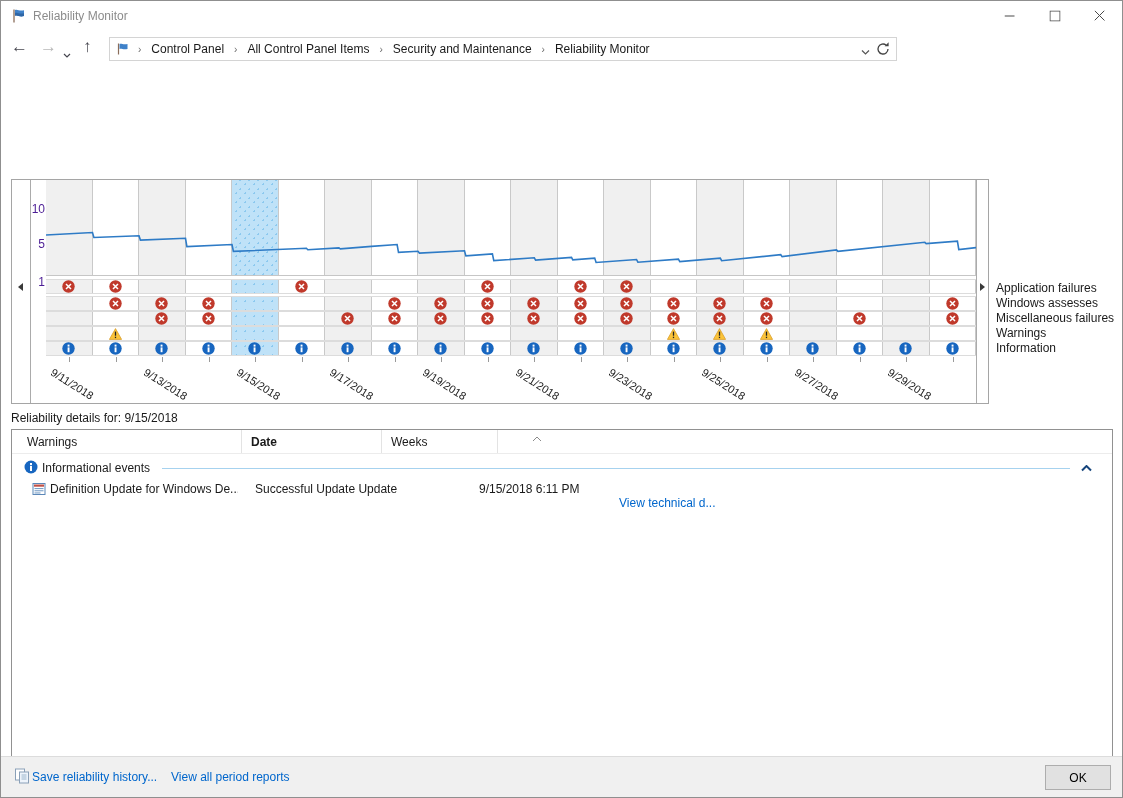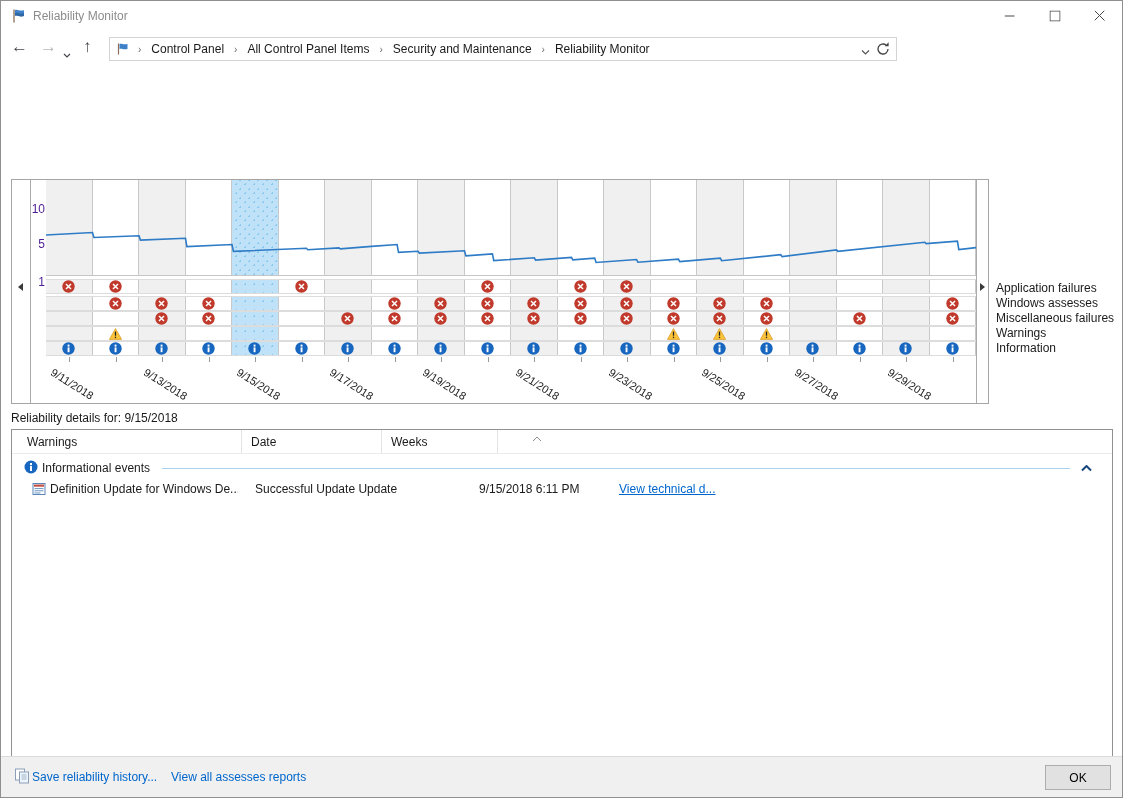--- a/index.html
+++ b/index.html
@@ -63,34 +63,34 @@
   .legend { position:absolute; left:995px; top:280px; width:127px; }
   .legend div { height:15px; font-size:12px; color:#1a1a1a; white-space:nowrap; }
 
   
   .details-title { position:absolute; left:10px; top:410px; font-size:12px; }
   .dtable { position:absolute; left:10px; top:428px; width:1102px; height:329px; border:1px solid #919191; background:#fff; }
   .dhead { position:absolute; left:0; top:0; right:0; height:24px; display:flex; border-bottom:1px solid #ececec; }
   .hcell { border-right:1px solid #e3e3e3; display:flex; align-items:center; font-size:12px; color:#1a1a1a; }
   .hc-source { width:228px; padding-left:20px; }
   .hc-summary { width:230px; padding-left:15px; }
-  .hc-date { width:140px; padding-left:9px; }
+  .hc-date { width:140px; padding-left:9px;font-weight:bold; }
   .hc-action { width:116px; padding-left:9px; }
   .sort-caret { position:absolute; left:520px; top:1px; }
   .grow { position:absolute; left:0; top:27px; right:4px; height:20px; }
   .grow .gicon { position:absolute; left:12px; top:3px; }
   .grow .glabel { position:absolute; left:30px; top:4px; }
   .grule { position:absolute; left:150px; right:38px; top:11px; border-top:1px solid #a6d2ef; }
   .gchev { position:absolute; right:16px; top:4px; }
   .drow { position:absolute; left:0; top:50px; right:0; height:18px; }
   .drow .dicon { position:absolute; left:20px; top:2px; }
   .c-source { position:absolute; left:38px; top:2px; width:188px; white-space:nowrap; overflow:hidden; }
   .c-summary { position:absolute; left:243px; top:2px; }
   .c-date { position:absolute; left:467px; top:2px; }
-  .c-action { position:absolute; left:607px; top:2px;text-decoration:underline; }
+  .c-action { position:absolute; left:607px; top:16px; }
 
   
   .footer { position:absolute; left:0; bottom:0; width:100%; height:41px; background:#f0f0f0; border-top:1px solid #dcdcdc; }
   .f-icon { position:absolute; left:13px; top:11px; }
   .f-save { position:absolute; left:31px; top:13px; }
   .f-view { position:absolute; left:170px; top:13px; }
   .okbtn { position:absolute; right:11px; top:8px; width:66px; height:25px; background:#e1e1e1; border:1px solid #adadad; font-family:"Liberation Sans",sans-serif; font-size:12px; color:#000; }
 </style>
 </head>
 <body>
@@ -823,17 +823,17 @@
 
   <div class="footer">
     <span class="f-icon">
       <svg width="16" height="16">
           <rect x="1.5" y="1" width="9" height="11" fill="#fff" stroke="#8aa0b8"></rect>
           <rect x="5.5" y="4" width="9" height="11" fill="#eef4fb" stroke="#8aa0b8"></rect>
           <path d="M7.5 7h5 M7.5 9h5 M7.5 11h5" stroke="#9db6cc" stroke-width="1"></path>
         </svg>
     </span>
     <a class="bluelink f-save">Save reliability history...</a>
-    <a class="bluelink f-view">View all assesses reports</a>
+    <a class="bluelink f-view">View all period reports</a>
     <button class="okbtn">OK</button>
   </div>
 
 </div>
 
 </body></html>

